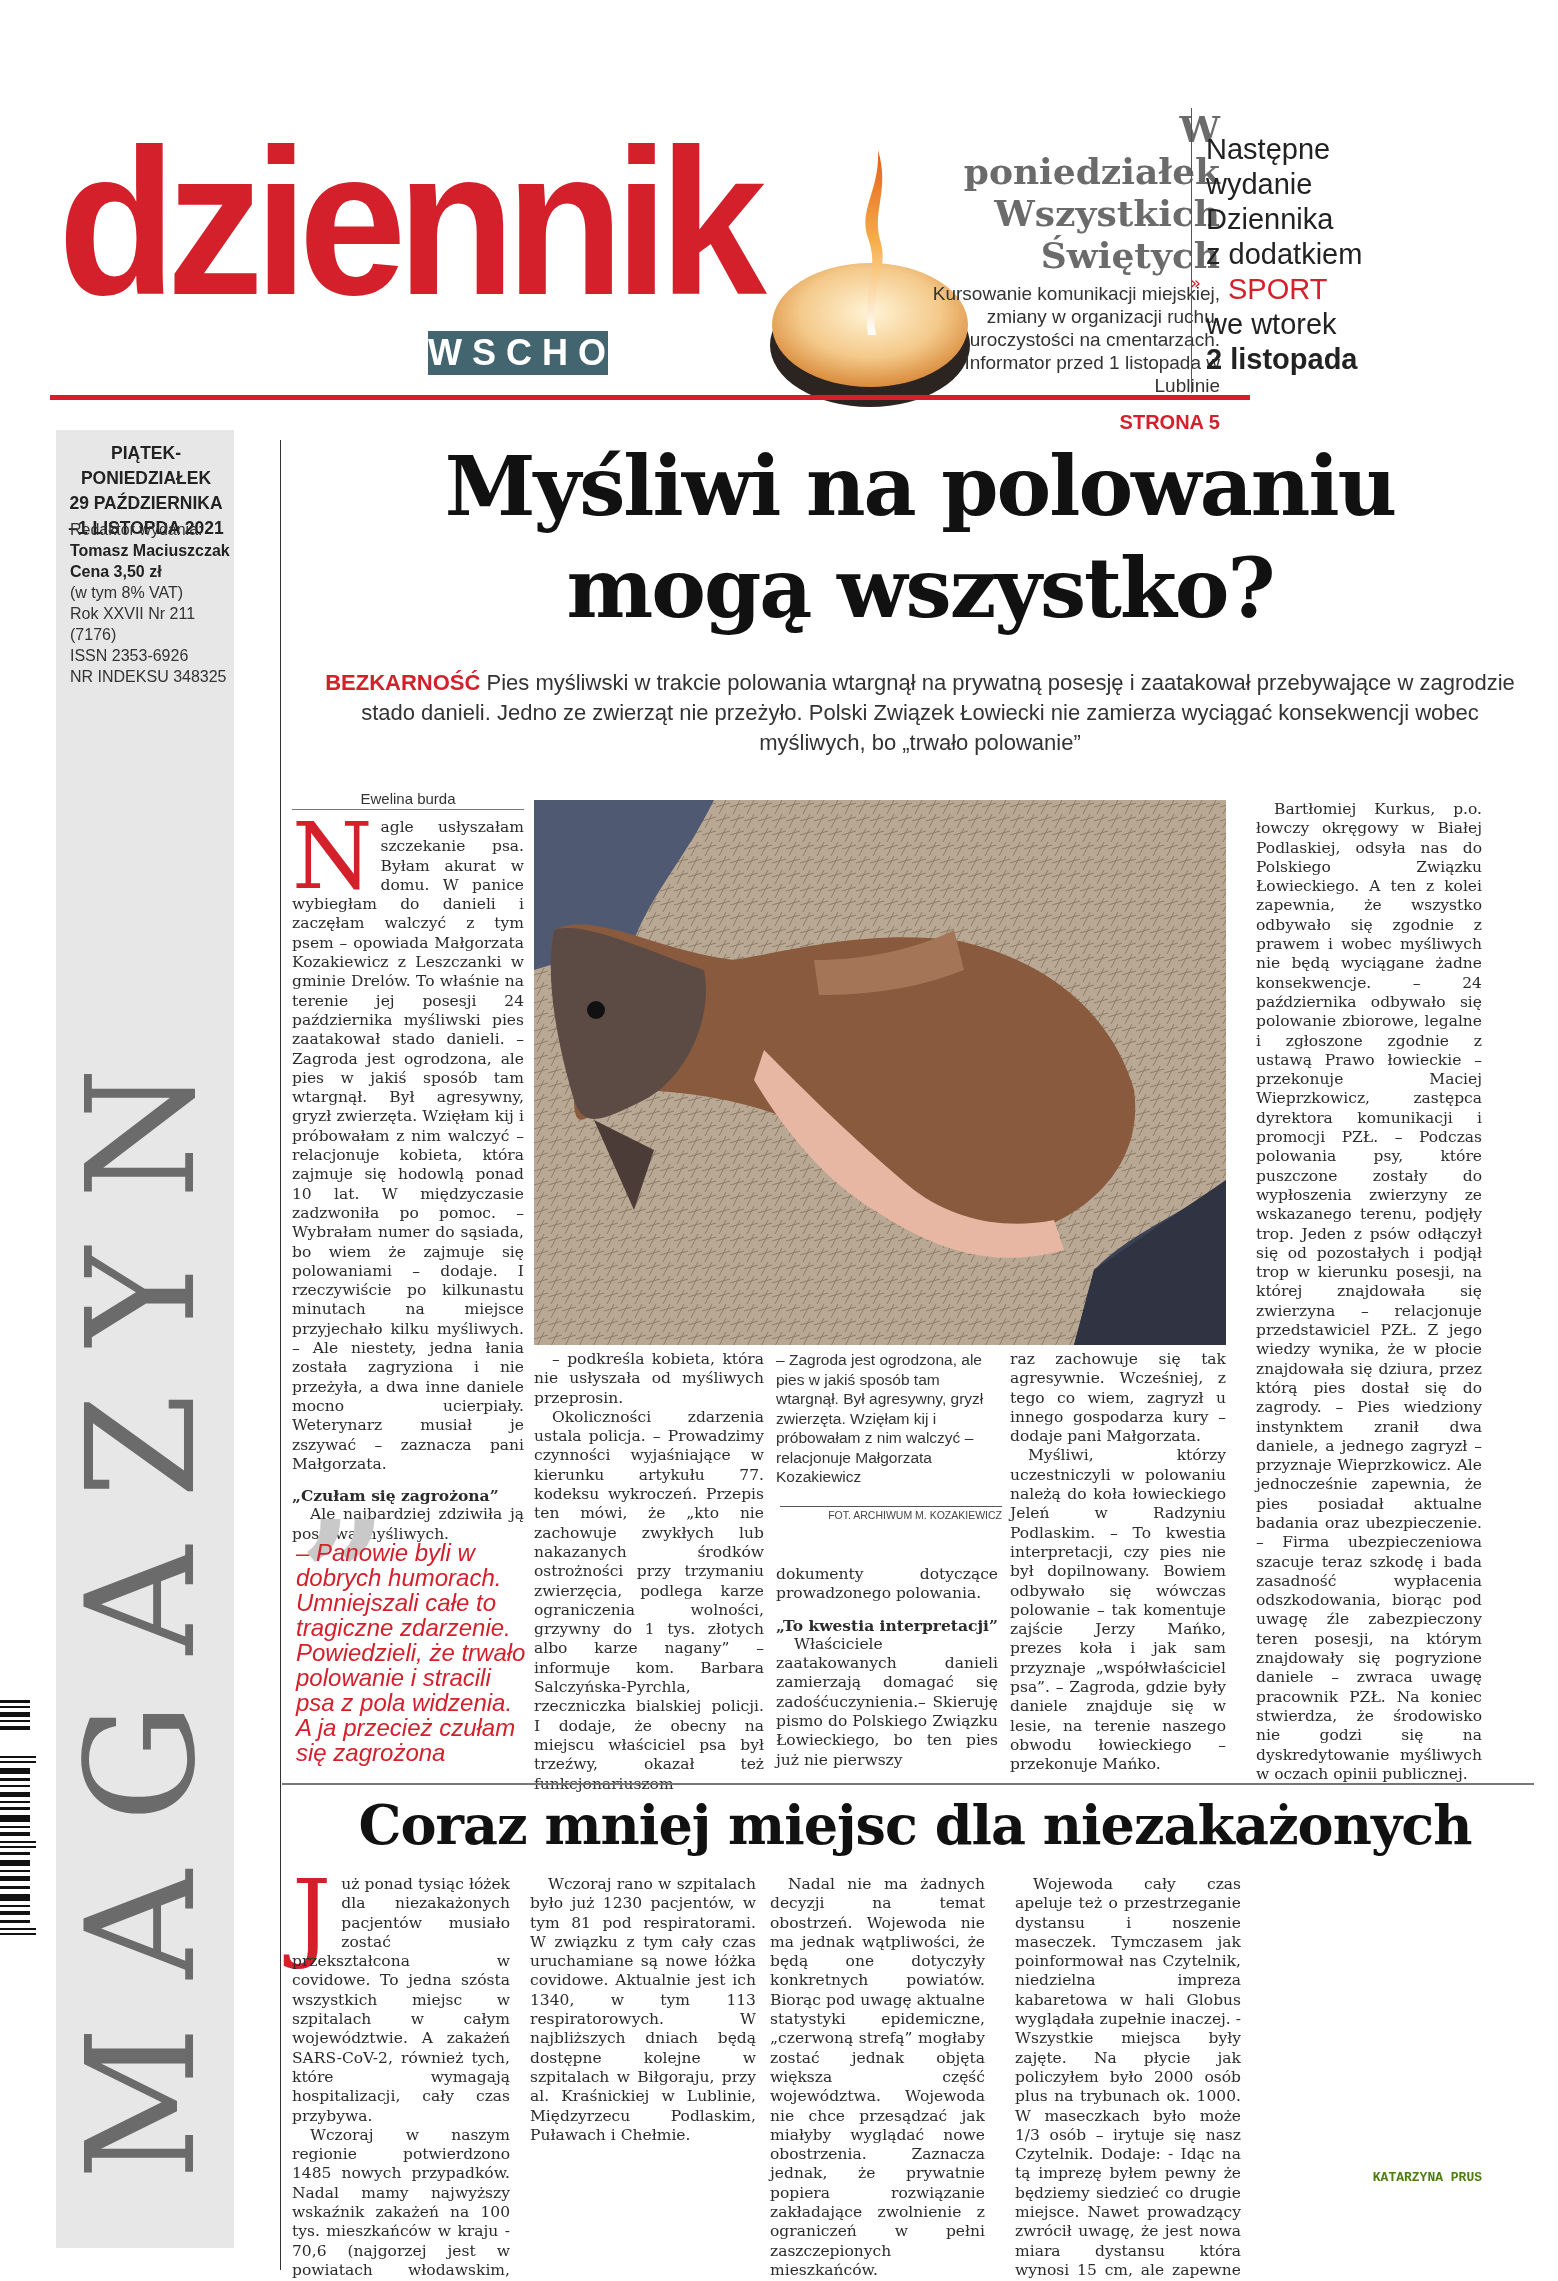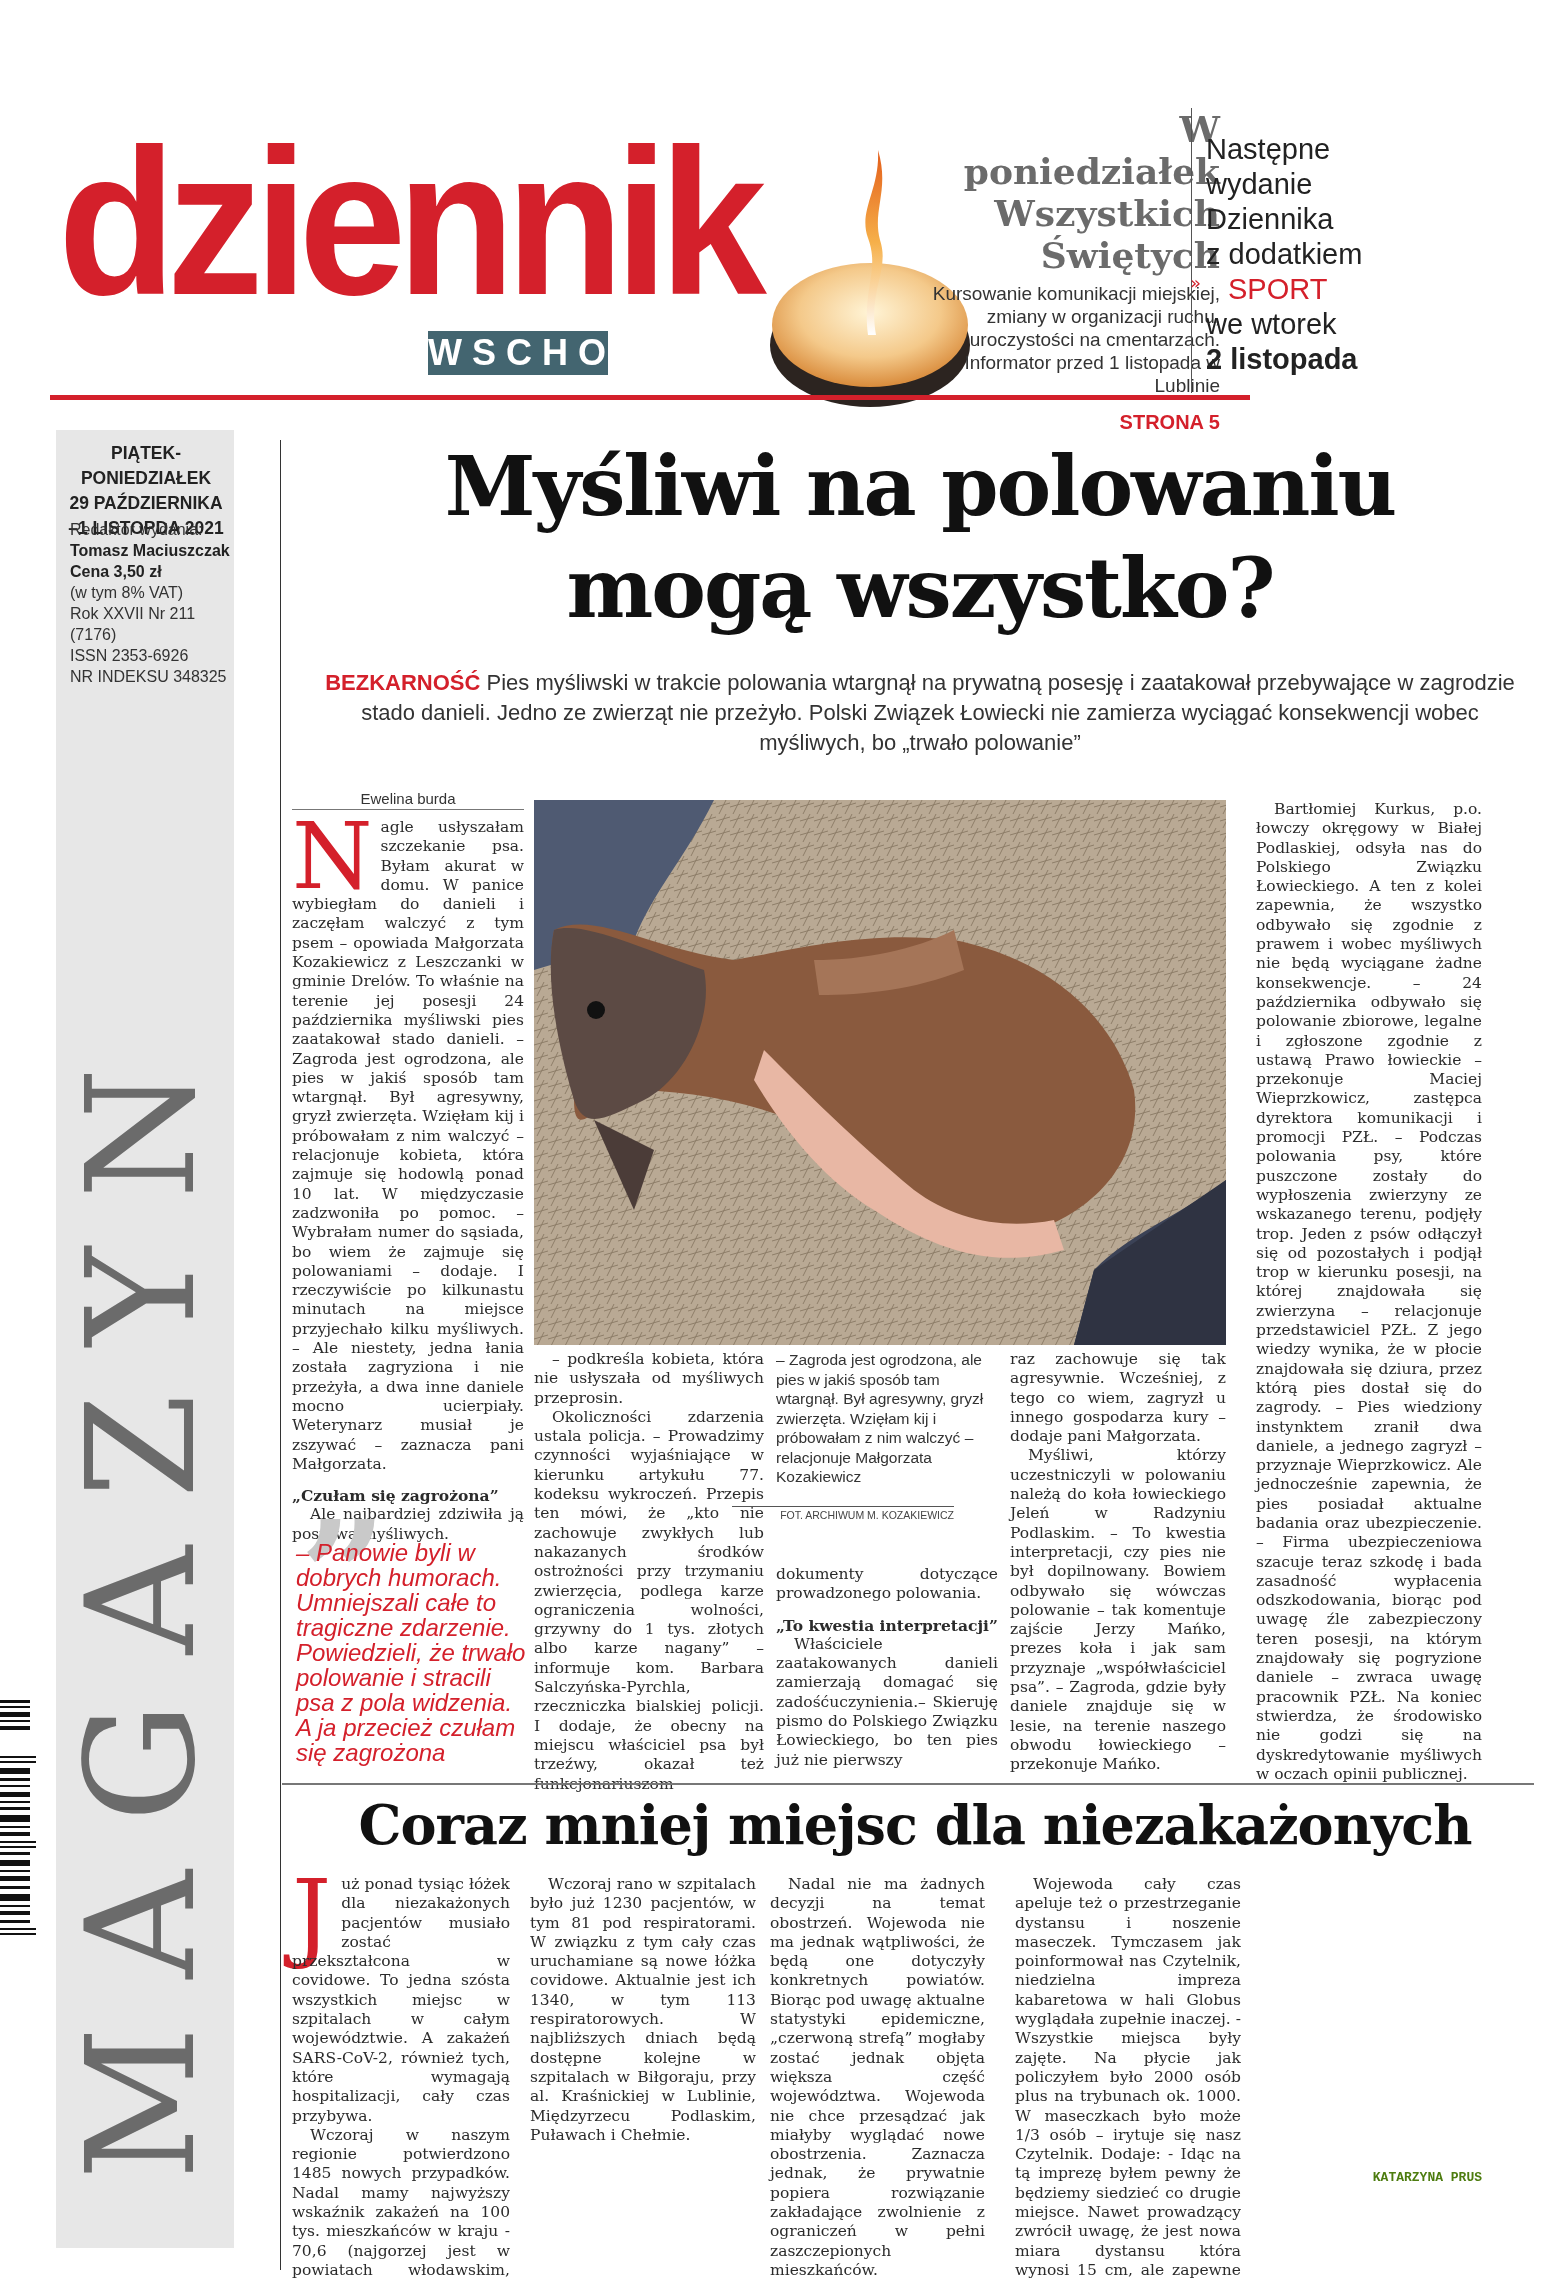--- a/index.html
+++ b/index.html
@@ -102,21 +102,21 @@
   }
   .photo {
     position: absolute; left: 534px; top: 800px; width: 692px; height: 545px; overflow: hidden;
     background: #b7a894;
   }
   .caption {
     position: absolute; left: 776px; top: 1350px; width: 222px;
     font-family: "Liberation Sans", sans-serif; font-size: 15.5px; line-height: 19.5px; color: #333;
   }
   .credit {
-    position: absolute; left: 732px; top: 1506px; width: 222px; border-top: 1px solid #555; text-align: right;
+    position: absolute; left: 780px; top: 1506px; width: 222px; border-top: 1px solid #555; text-align: right;
     font-family: "Liberation Sans", sans-serif; font-size: 10.5px; color: #444; padding-top: 2px;
   }
   .bottom-rule { position: absolute; left: 282px; top: 1783px; width: 1252px; height: 2px; background: #777; }
 
   
   .headline2 {
     position: absolute; left: 290px; top: 1790px; width: 1250px; text-align: center;
     font-family: "DejaVu Serif", serif; font-weight: 700; font-size: 54px; line-height: 70px; color: #111;
     letter-spacing: -1px;
   }

